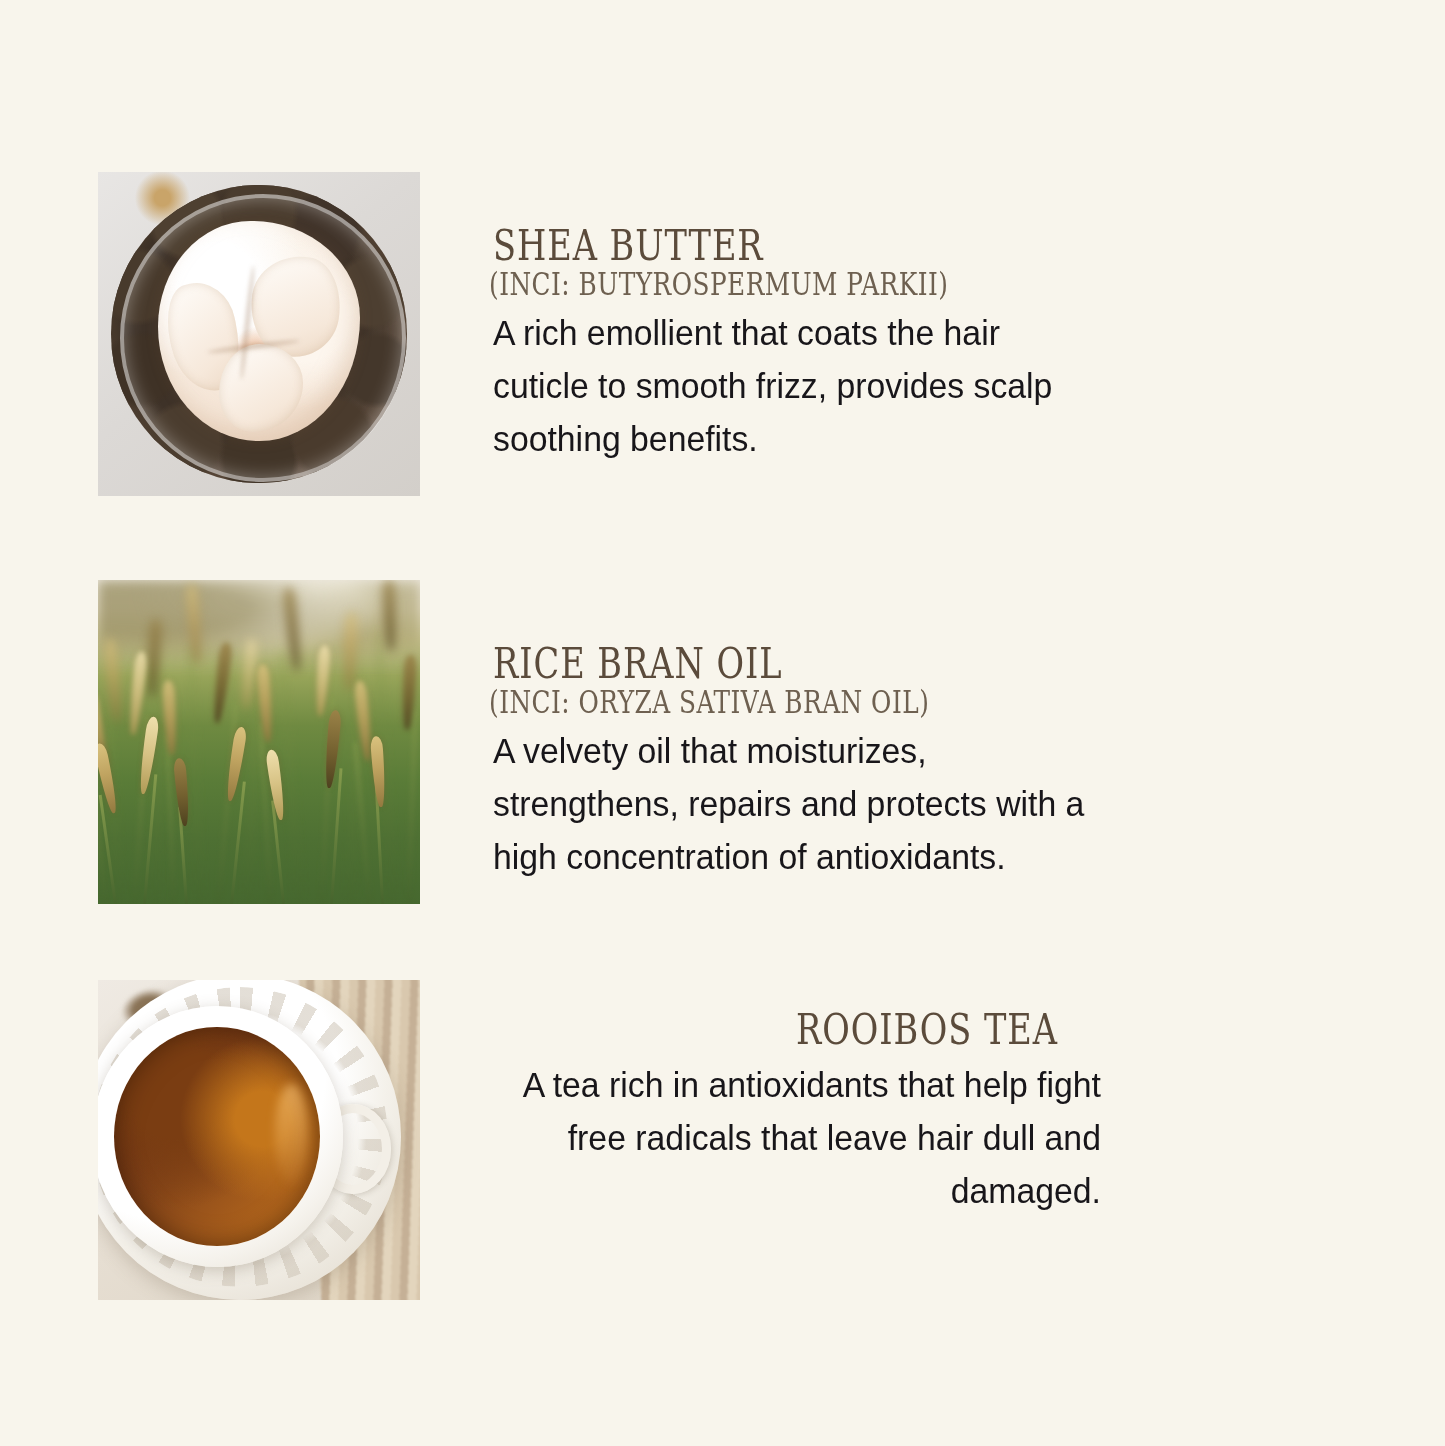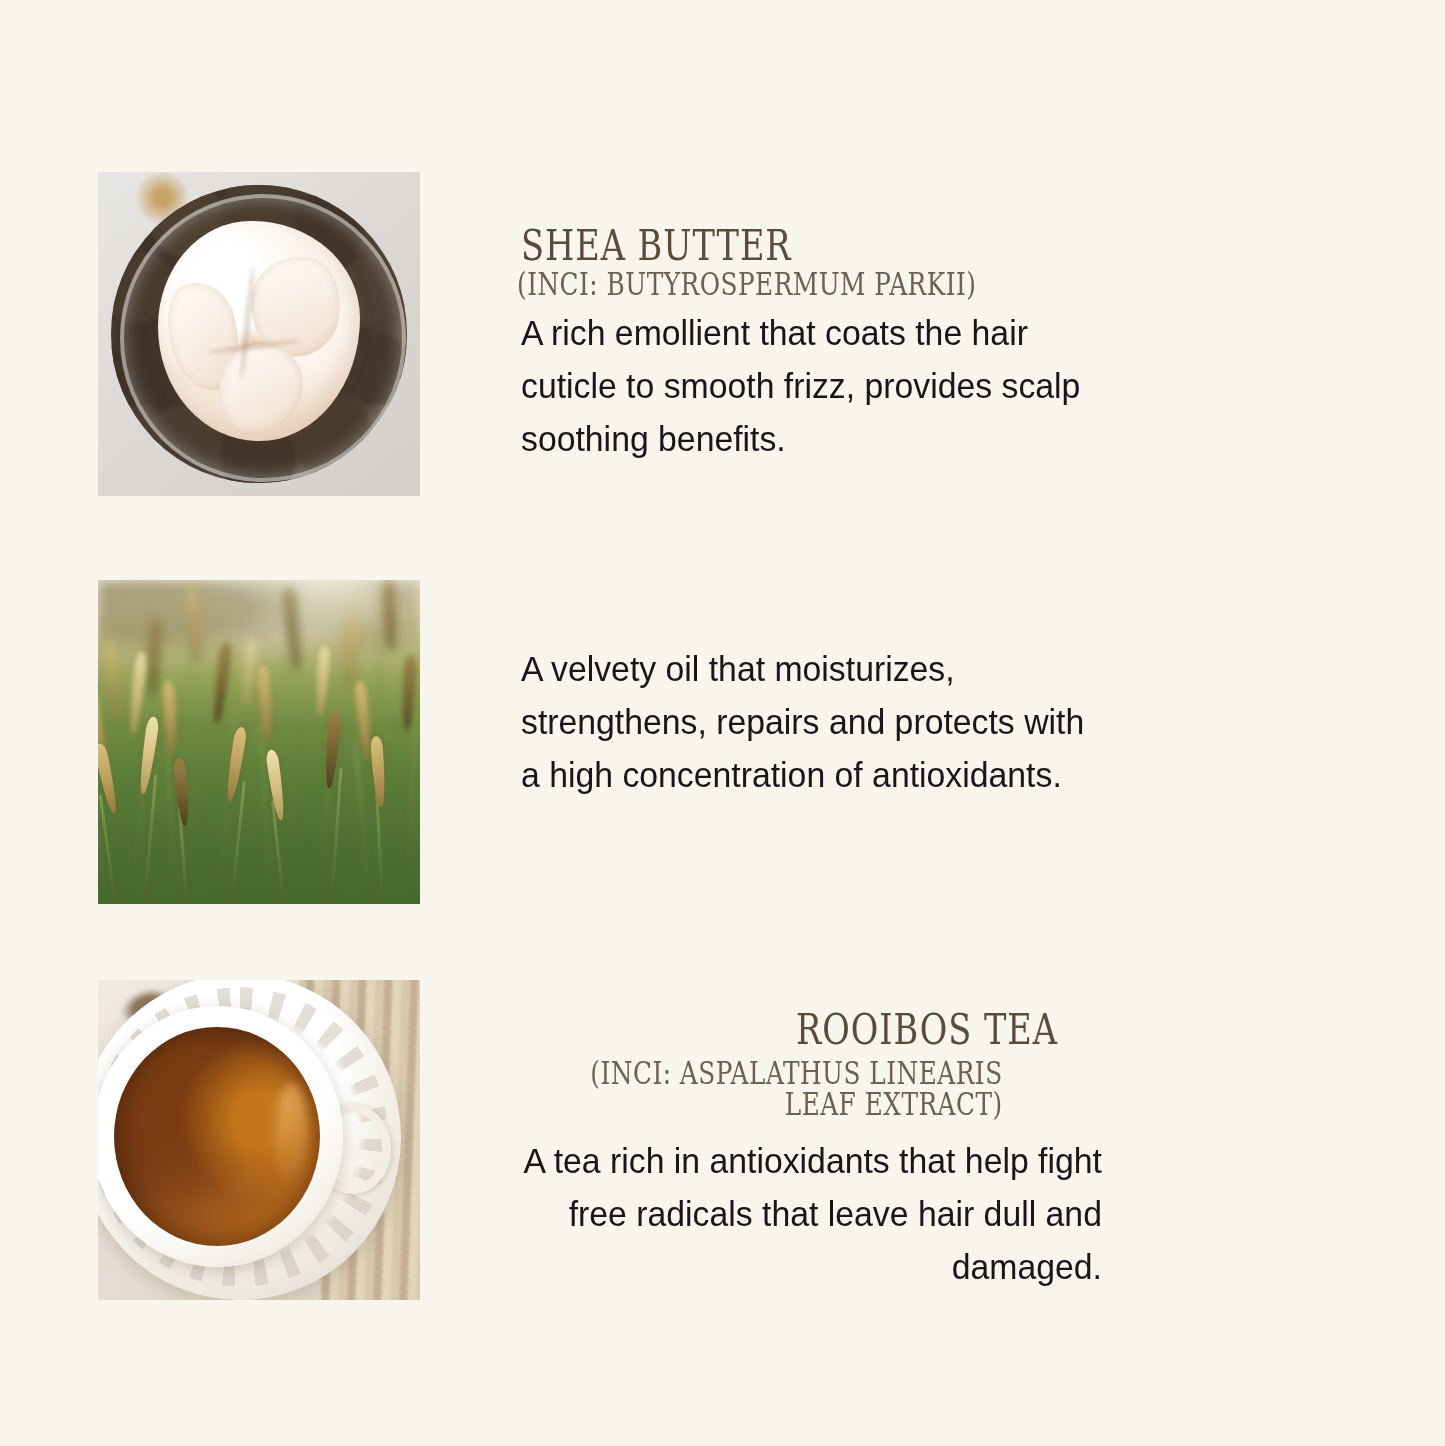--- a/index.html
+++ b/index.html
@@ -23,21 +23,20 @@
   }
 
   
   .ingredient-row {
     position: absolute;
     left: 0;
     width: 1183px;
     display: flex;
     flex-direction: row;
     align-items: flex-start;
-    gap: 28px;
   }
   .row-1 { top: 172px; }
   .row-2 { top: 580px; }
   .row-3 { top: 980px; }
 
   .thumb {
     position: relative;
     width: 322px;
     height: 324px;
     margin-left: 98px;
@@ -412,20 +411,23 @@
           <div class="head pale" style="left:55%; bottom:26%; height:22%; transform:rotate(-8deg);"></div>
           <div class="stalk" style="left:72%; height:42%; transform:rotate(4deg);"></div>
           <div class="head dark" style="left:70%; bottom:36%; height:24%; transform:rotate(5deg);"></div>
           <div class="stalk" style="left:88%; height:36%; transform:rotate(-3deg);"></div>
           <div class="head" style="left:86%; bottom:30%; height:22%; transform:rotate(-4deg);"></div>
         </div>
       </div>
     </div>
 
     <div class="text-col">
+      <div class="heading-line">
+        <span class="ing-name">RICE BRAN OIL</span><span class="ing-inci">(INCI: ORYZA SATIVA BRAN OIL)</span>
+      </div>
       <p class="ing-desc">A velvety oil that moisturizes, strengthens, repairs and protects with a high concentration of antioxidants.</p>
     </div>
   </div>
 
   <div class="ingredient-row row-3">
 
     <div class="thumb">
       <div class="thumb-inner">
         <div class="tea-bg"></div>
         <div class="tea-cloth"></div>
@@ -439,20 +441,17 @@
             </div>
           </div>
         </div>
       </div>
     </div>
 
     <div class="text-col">
       <div class="heading-line">
         <span class="ing-name">ROOIBOS TEA</span>
       </div>
-      <div class="inci-block">
-        <span class="ing-inci">(INCI: ASPALATHUS LINEARIS LEAF EXTRACT)</span>
-      </div>
       <p class="ing-desc">A tea rich in antioxidants that help fight free radicals that leave hair dull and damaged.</p>
     </div>
   </div>
 
 </div>
 
 </body></html>

